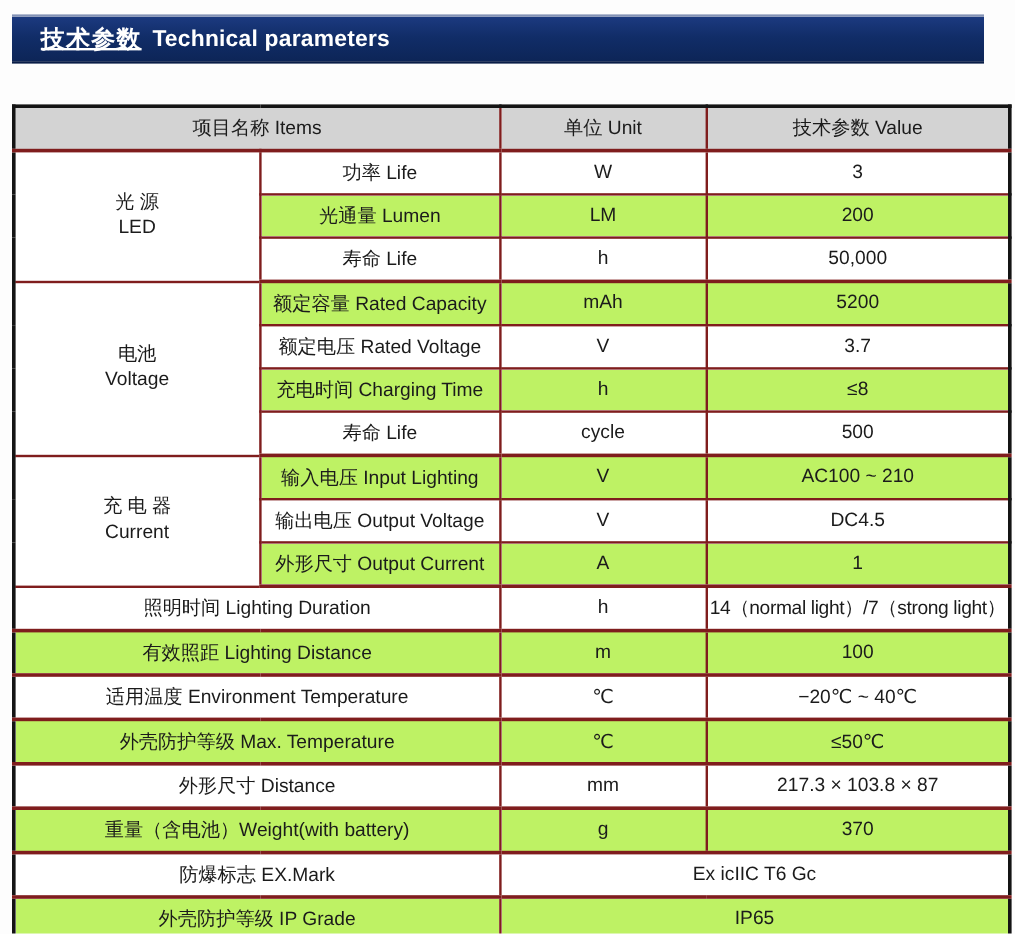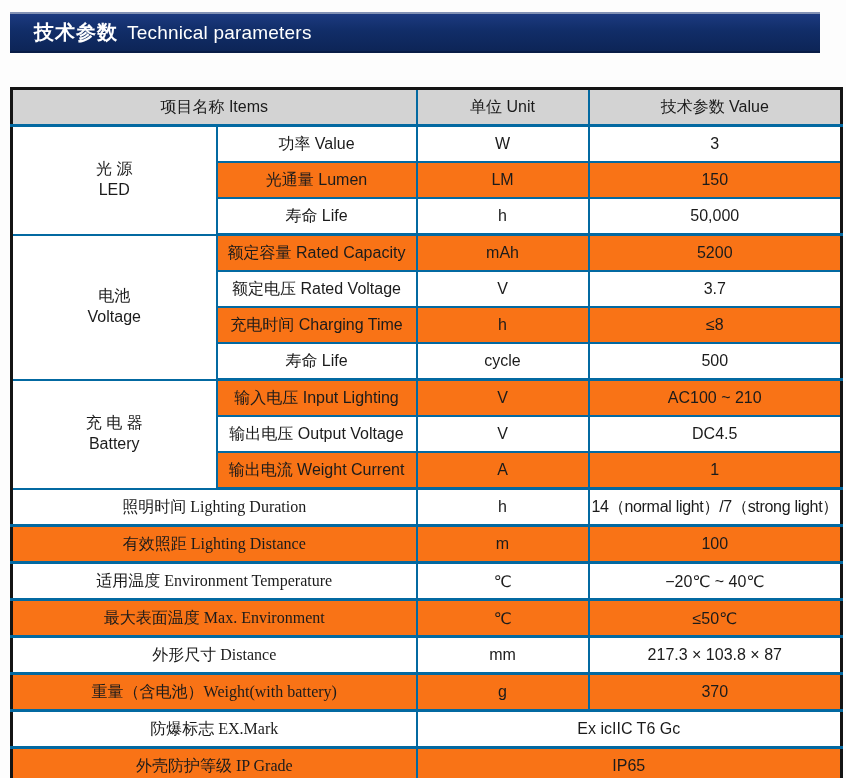--- a/index.html
+++ b/index.html
@@ -28,50 +28,52 @@
     border-bottom: 2px solid #091d47;
     display: flex;
     align-items: center;
     padding-left: 24px;
   }
   .titlebar .zh {
     color: #ffffff;
     font-weight: bold;
     font-size: 20px;
     letter-spacing: 1px;
+    text-decoration: underline;
   }
   .titlebar .en {
     color: #ffffff;
     font-size: 19px;
     margin-left: 9px;
     letter-spacing: 0.2px;
+    font-weight: bold;
   }
 
   
   table.spec {
     position: absolute;
     left: 10px;
     top: 87px;
     width: 830px;
     border-collapse: collapse;
     table-layout: fixed;
     border: 3px solid #141414;
   }
   table.spec td {
-    border: 2px solid #0369a1;
+    border: 2px solid #7f1d1d;
     background: #ffffff;
     text-align: center;
     vertical-align: middle;
     height: 34px;
     padding: 0 2px;
     font-size: 16px;
     overflow: hidden;
     white-space: nowrap;
   }
-  tr.shade td { background: #f97316; }
+  tr.shade td { background: #bef264; }
 
   
   tr.gb td { border-bottom-width: 3px; }
 
   td.hdr {
     background: #d3d3d3 !important;
     font-size: 17px;
   }
   td.group {
     background: #ffffff !important;
@@ -81,21 +83,20 @@
   }
   td.sub {
     text-align: left;
     padding-left: 8px;
     font-size: 16.5px;
   }
   td.item-full {
     text-align: left;
     padding-left: 72px;
     font-size: 16.5px;
-    font-family: Liberation Serif, serif;
   }
   td.small-val {
     font-size: 12.5px;
     letter-spacing: -0.3px;
     padding: 0;
   }
 </style>
 </head>
 <body>
 
@@ -117,28 +118,28 @@
     <td class="hdr" colspan="2">项目名称 Items</td>
     <td class="hdr">单位 Unit</td>
     <td class="hdr">技术参数 Value</td>
   </tr>
 
   <tr>
     <td class="group" rowspan="3">
       <div>光 源</div>
       <div>LED</div>
     </td>
-    <td class="sub">功率 Value</td>
+    <td class="sub">功率 Life</td>
     <td>W</td>
     <td>3</td>
   </tr>
   <tr class="shade">
     <td class="sub">光通量 Lumen</td>
     <td>LM</td>
-    <td>150</td>
+    <td>200</td>
   </tr>
   <tr class="gb">
     <td class="sub">寿命 Life</td>
     <td>h</td>
     <td>50,000</td>
   </tr>
 
   <tr class="shade">
     <td class="group" rowspan="4">
       <div>电池</div>
@@ -160,54 +161,54 @@
   </tr>
   <tr class="gb">
     <td class="sub">寿命 Life</td>
     <td>cycle</td>
     <td>500</td>
   </tr>
 
   <tr class="shade">
     <td class="group" rowspan="3">
       <div>充 电 器</div>
-      <div>Battery</div>
+      <div>Current</div>
     </td>
     <td class="sub">输入电压 Input Lighting</td>
     <td>V</td>
     <td>AC100 ~ 210</td>
   </tr>
   <tr>
     <td class="sub">输出电压 Output Voltage</td>
     <td>V</td>
     <td>DC4.5</td>
   </tr>
   <tr class="shade gb">
-    <td class="sub">输出电流 Weight Current</td>
+    <td class="sub">外形尺寸 Output Current</td>
     <td>A</td>
     <td>1</td>
   </tr>
 
   <tr class="gb">
     <td class="item-full" colspan="2">照明时间 Lighting Duration</td>
     <td>h</td>
     <td class="small-val">14（normal light）/7（strong light）</td>
   </tr>
   <tr class="shade gb">
     <td class="item-full" colspan="2">有效照距 Lighting Distance</td>
     <td>m</td>
     <td>100</td>
   </tr>
   <tr class="gb">
     <td class="item-full" colspan="2">适用温度 Environment Temperature</td>
     <td>℃</td>
     <td>−20℃ ~ 40℃</td>
   </tr>
   <tr class="shade gb">
-    <td class="item-full" colspan="2">最大表面温度 Max. Environment</td>
+    <td class="item-full" colspan="2">外壳防护等级 Max. Temperature</td>
     <td>℃</td>
     <td>≤50℃</td>
   </tr>
   <tr class="gb">
     <td class="item-full" colspan="2">外形尺寸 Distance</td>
     <td>mm</td>
     <td>217.3 × 103.8 × 87</td>
   </tr>
   <tr class="shade gb">
     <td class="item-full" colspan="2">重量（含电池）Weight(with battery)</td>

